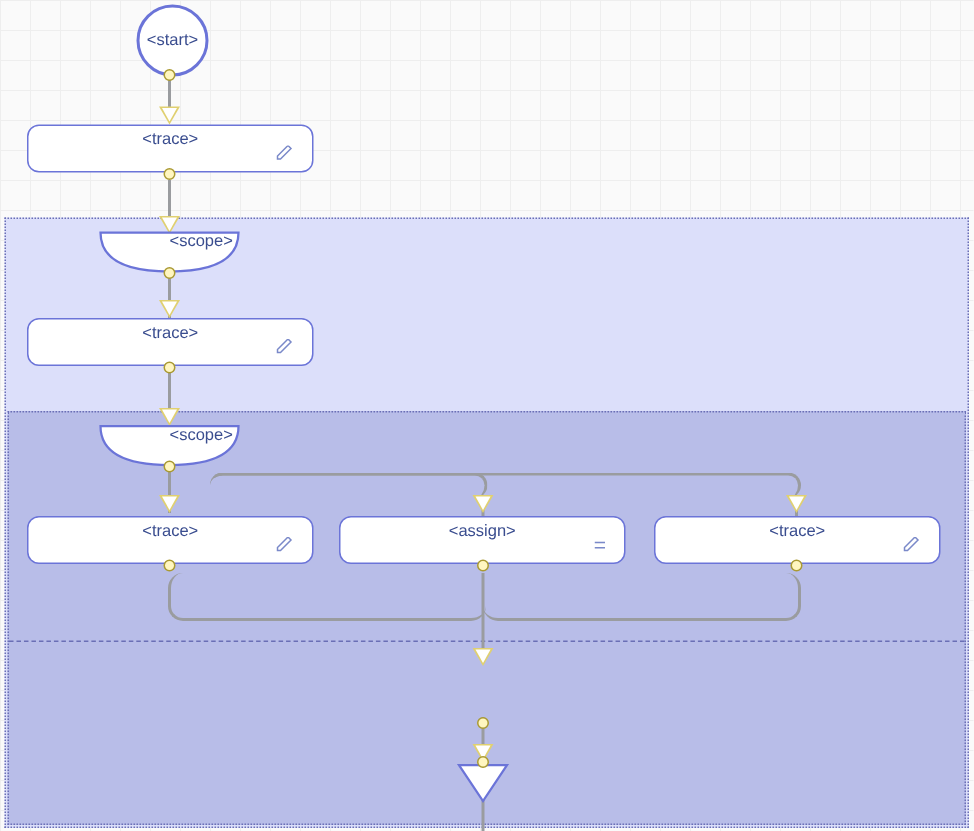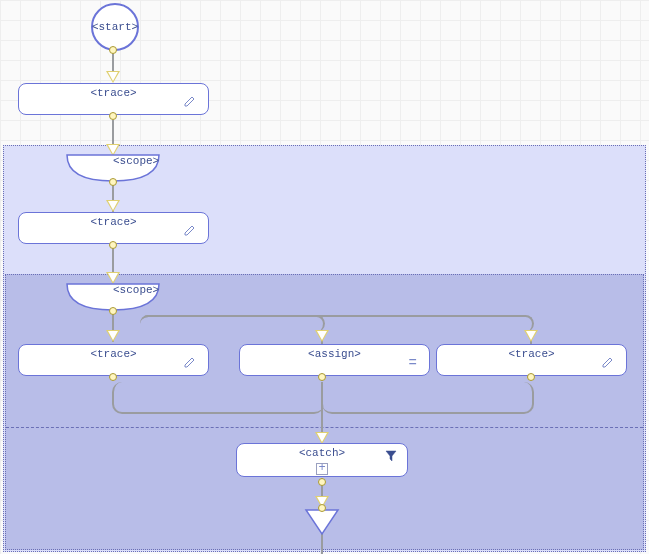--- a/index.html
+++ b/index.html
@@ -10,21 +10,21 @@
     background: #fafafa;
     background-image:
       linear-gradient(#eeeeee 1px, transparent 1px),
       linear-gradient(90deg, #eeeeee 1px, transparent 1px);
     background-size: 20px 20px;
     width: 649px;
     height: 554px;
     overflow: hidden;
     position: relative;
   }
-  .canvas { position: relative; width: 649px; height: 432px; font-family: Liberation Mono, monospace; }
+  .canvas { position: relative; width: 649px; height: 432px; }
 
   
   .scope-outer {
     position: absolute;
     border: 1px dotted #6a6fb5;
     background: #dcdffa;
     box-sizing: border-box;
   }
   .scope-inner {
     position: absolute;
@@ -217,45 +217,36 @@
   <div class="activity" style="left:18px; top:344px; width:191px; height:32px;">
     <span class="label">&lt;trace&gt;</span>
     <span class="deco" style="right:12px; bottom:4px;">
       <svg width="12" height="10" viewBox="0 0 12 10">
           <path d="M1 9 L3 9 L10 2 L8 0 L1 7 Z" fill="none" stroke="#7a89c9" stroke-width="1"></path>
         </svg>
     </span>
   </div>
   <div class="port" style="left:109px; top:373px;"></div>
 
-  <div class="activity" style="left:239px; top:344px; width:191px; height:32px;">
+  <div class="activity" style="left:226px; top:344px; width:191px; height:32px;">
     <span class="label">&lt;assign&gt;</span>
     <span class="deco equals-icon" style="right:12px; bottom:4px;">=</span>
   </div>
   <div class="port" style="left:318px; top:373px;"></div>
 
   <div class="activity" style="left:436px; top:344px; width:191px; height:32px;">
     <span class="label">&lt;trace&gt;</span>
     <span class="deco" style="right:12px; bottom:4px;">
       <svg width="12" height="10" viewBox="0 0 12 10">
           <path d="M1 9 L3 9 L10 2 L8 0 L1 7 Z" fill="none" stroke="#7a89c9" stroke-width="1"></path>
         </svg>
     </span>
   </div>
   <div class="port" style="left:527px; top:373px;"></div>
 
-  <div class="activity" style="left:236px; top:443px; width:172px; height:34px;">
-    <span class="label">&lt;catch&gt;</span>
-    <span class="deco" style="right:10px; top:6px;">
-      <svg width="12" height="12" viewBox="0 0 12 12">
-        <path d="M1 1 L11 1 L7 6 L7 11 L5 9 L5 6 Z" fill="#3a4d8f" stroke="#3a4d8f" stroke-width="0.5"></path>
-      </svg>
-    </span>
-    <span class="deco plus-icon" style="left:50%; bottom:1px; transform:translateX(-50%); border:1px solid #9aa0c0; width:10px; height:10px; line-height:9px; text-align:center; background:#fff;">+</span>
-  </div>
   <div class="port" style="left:318px; top:478px;"></div>
 
   <div class="merge" style="left:304px; top:508px;">
     <svg width="36" height="28" viewBox="0 0 36 28">
       <path d="M2 2 L34 2 L18 26 Z" fill="#fff" stroke="#6b74d8" stroke-width="1.5"></path>
     </svg>
   </div>
   <div class="port" style="left:318px; top:504px;"></div>
 
 </div>

